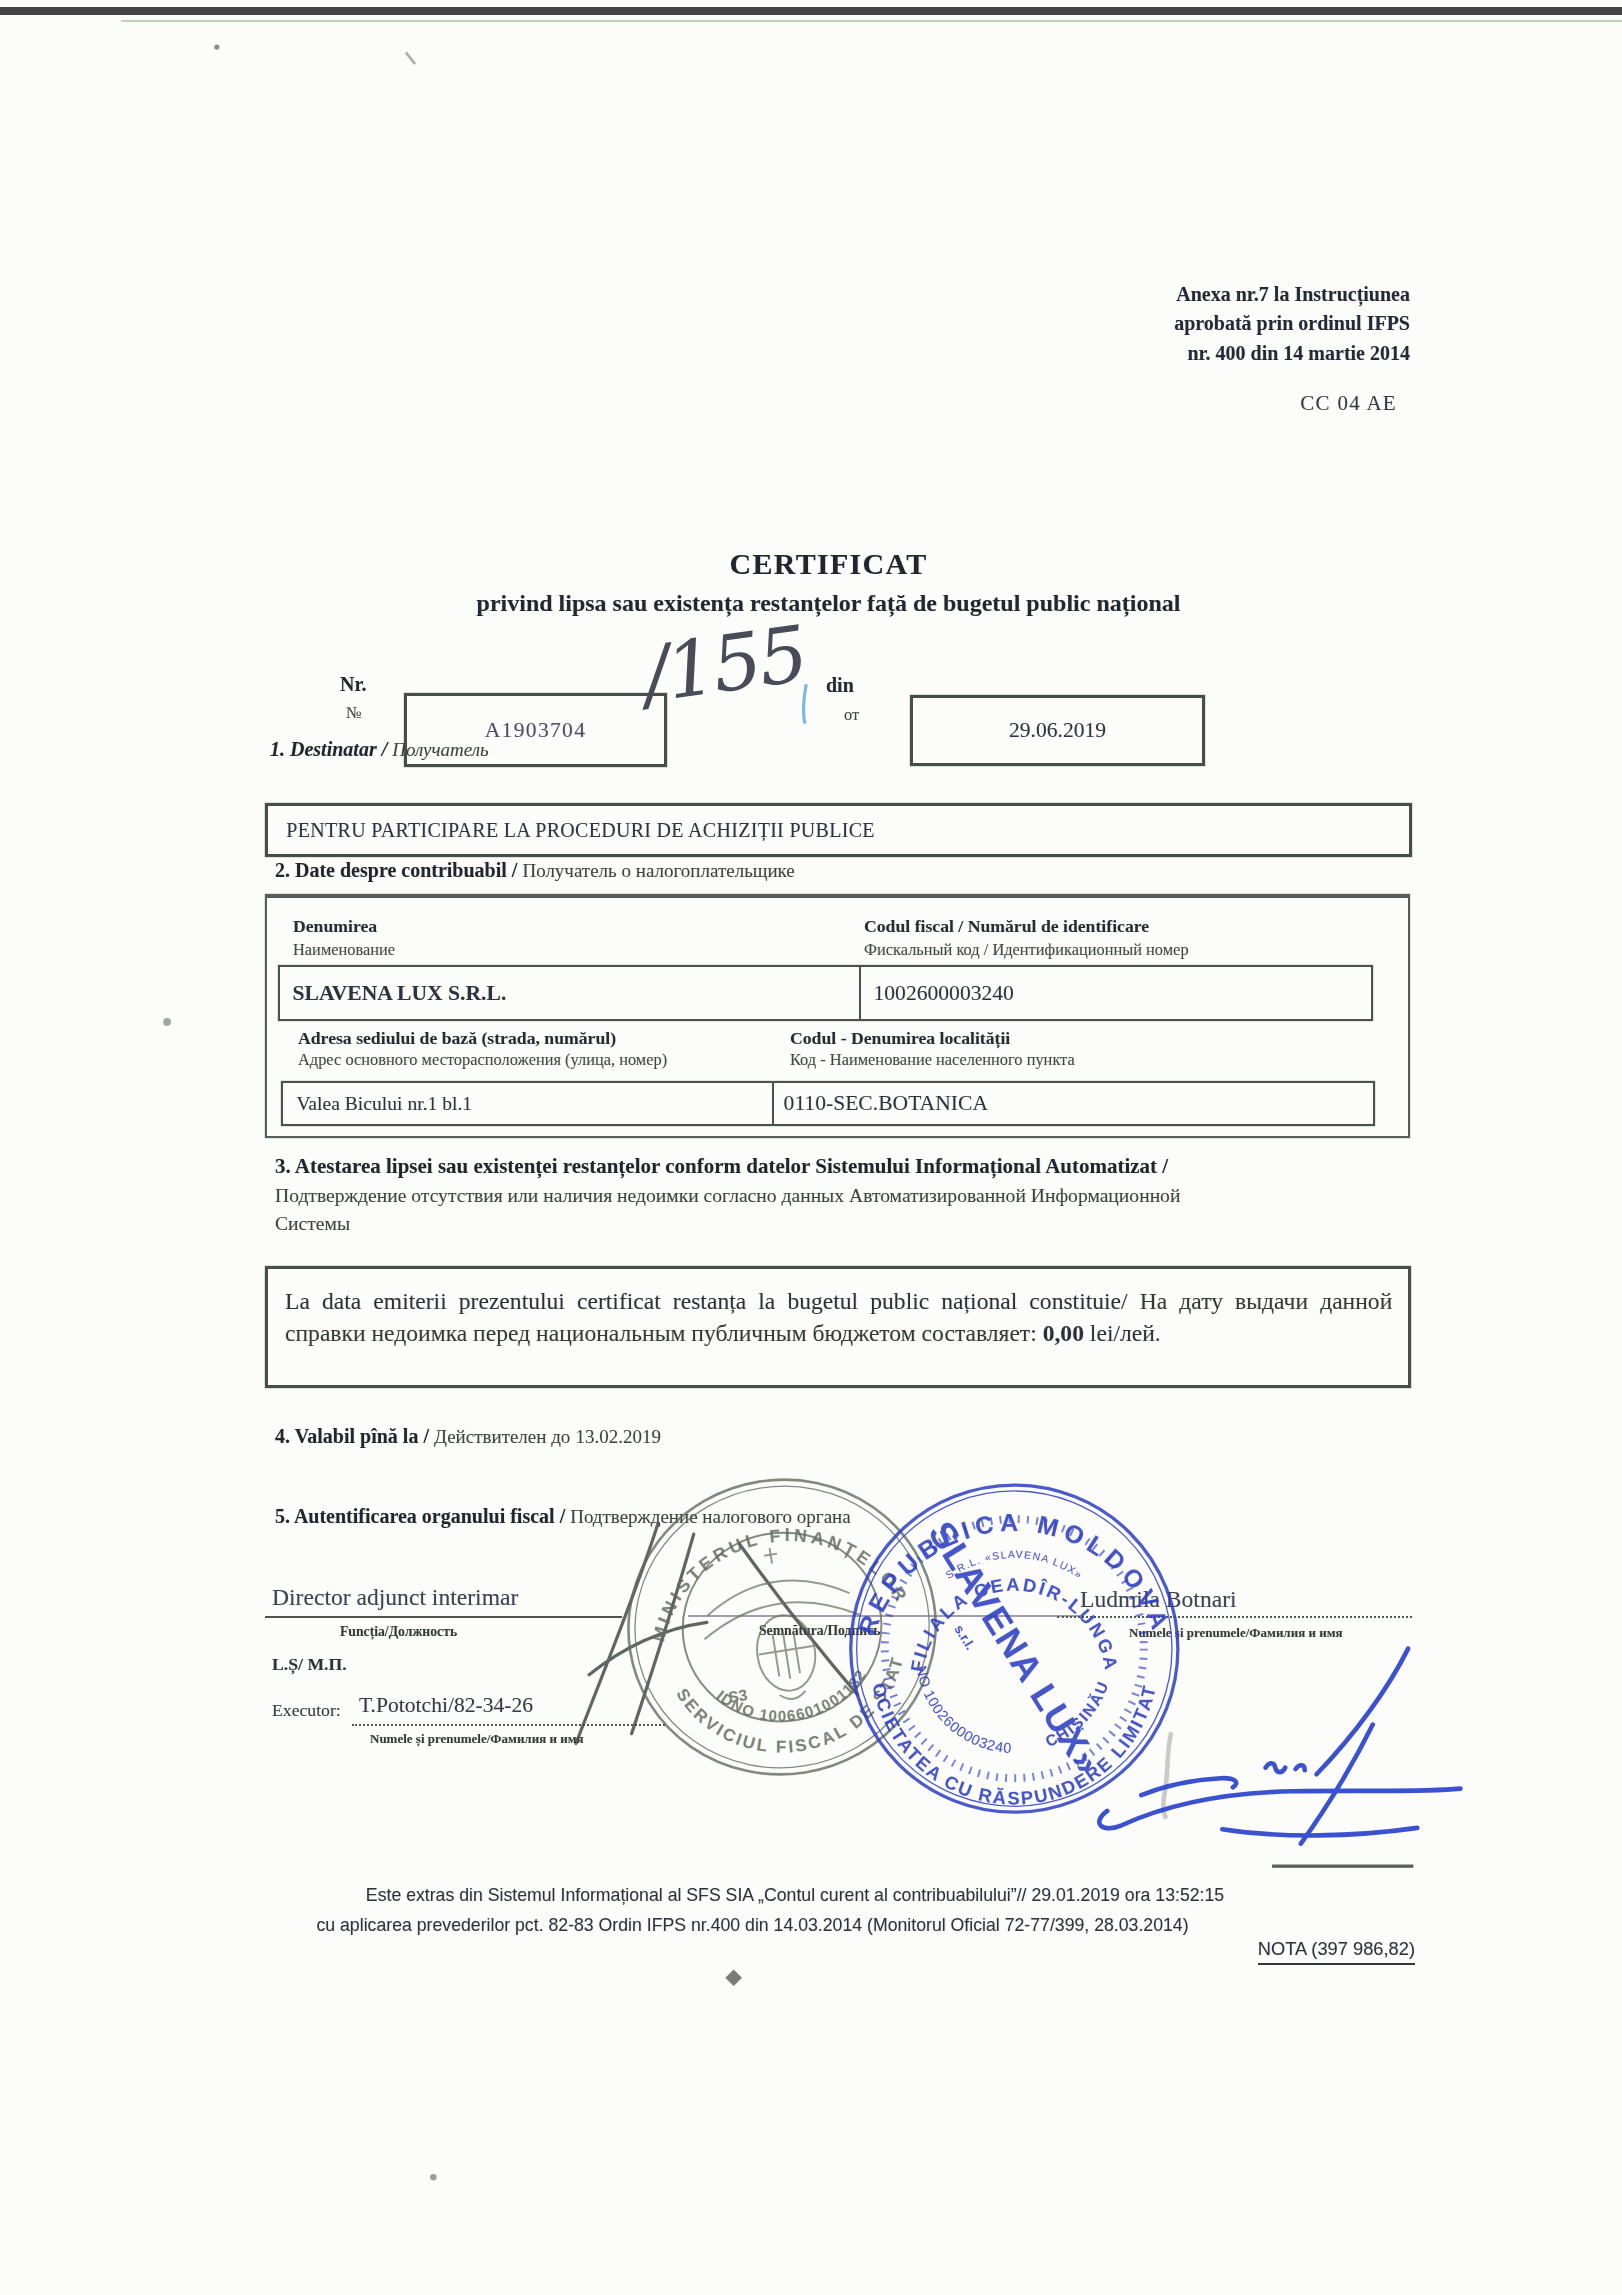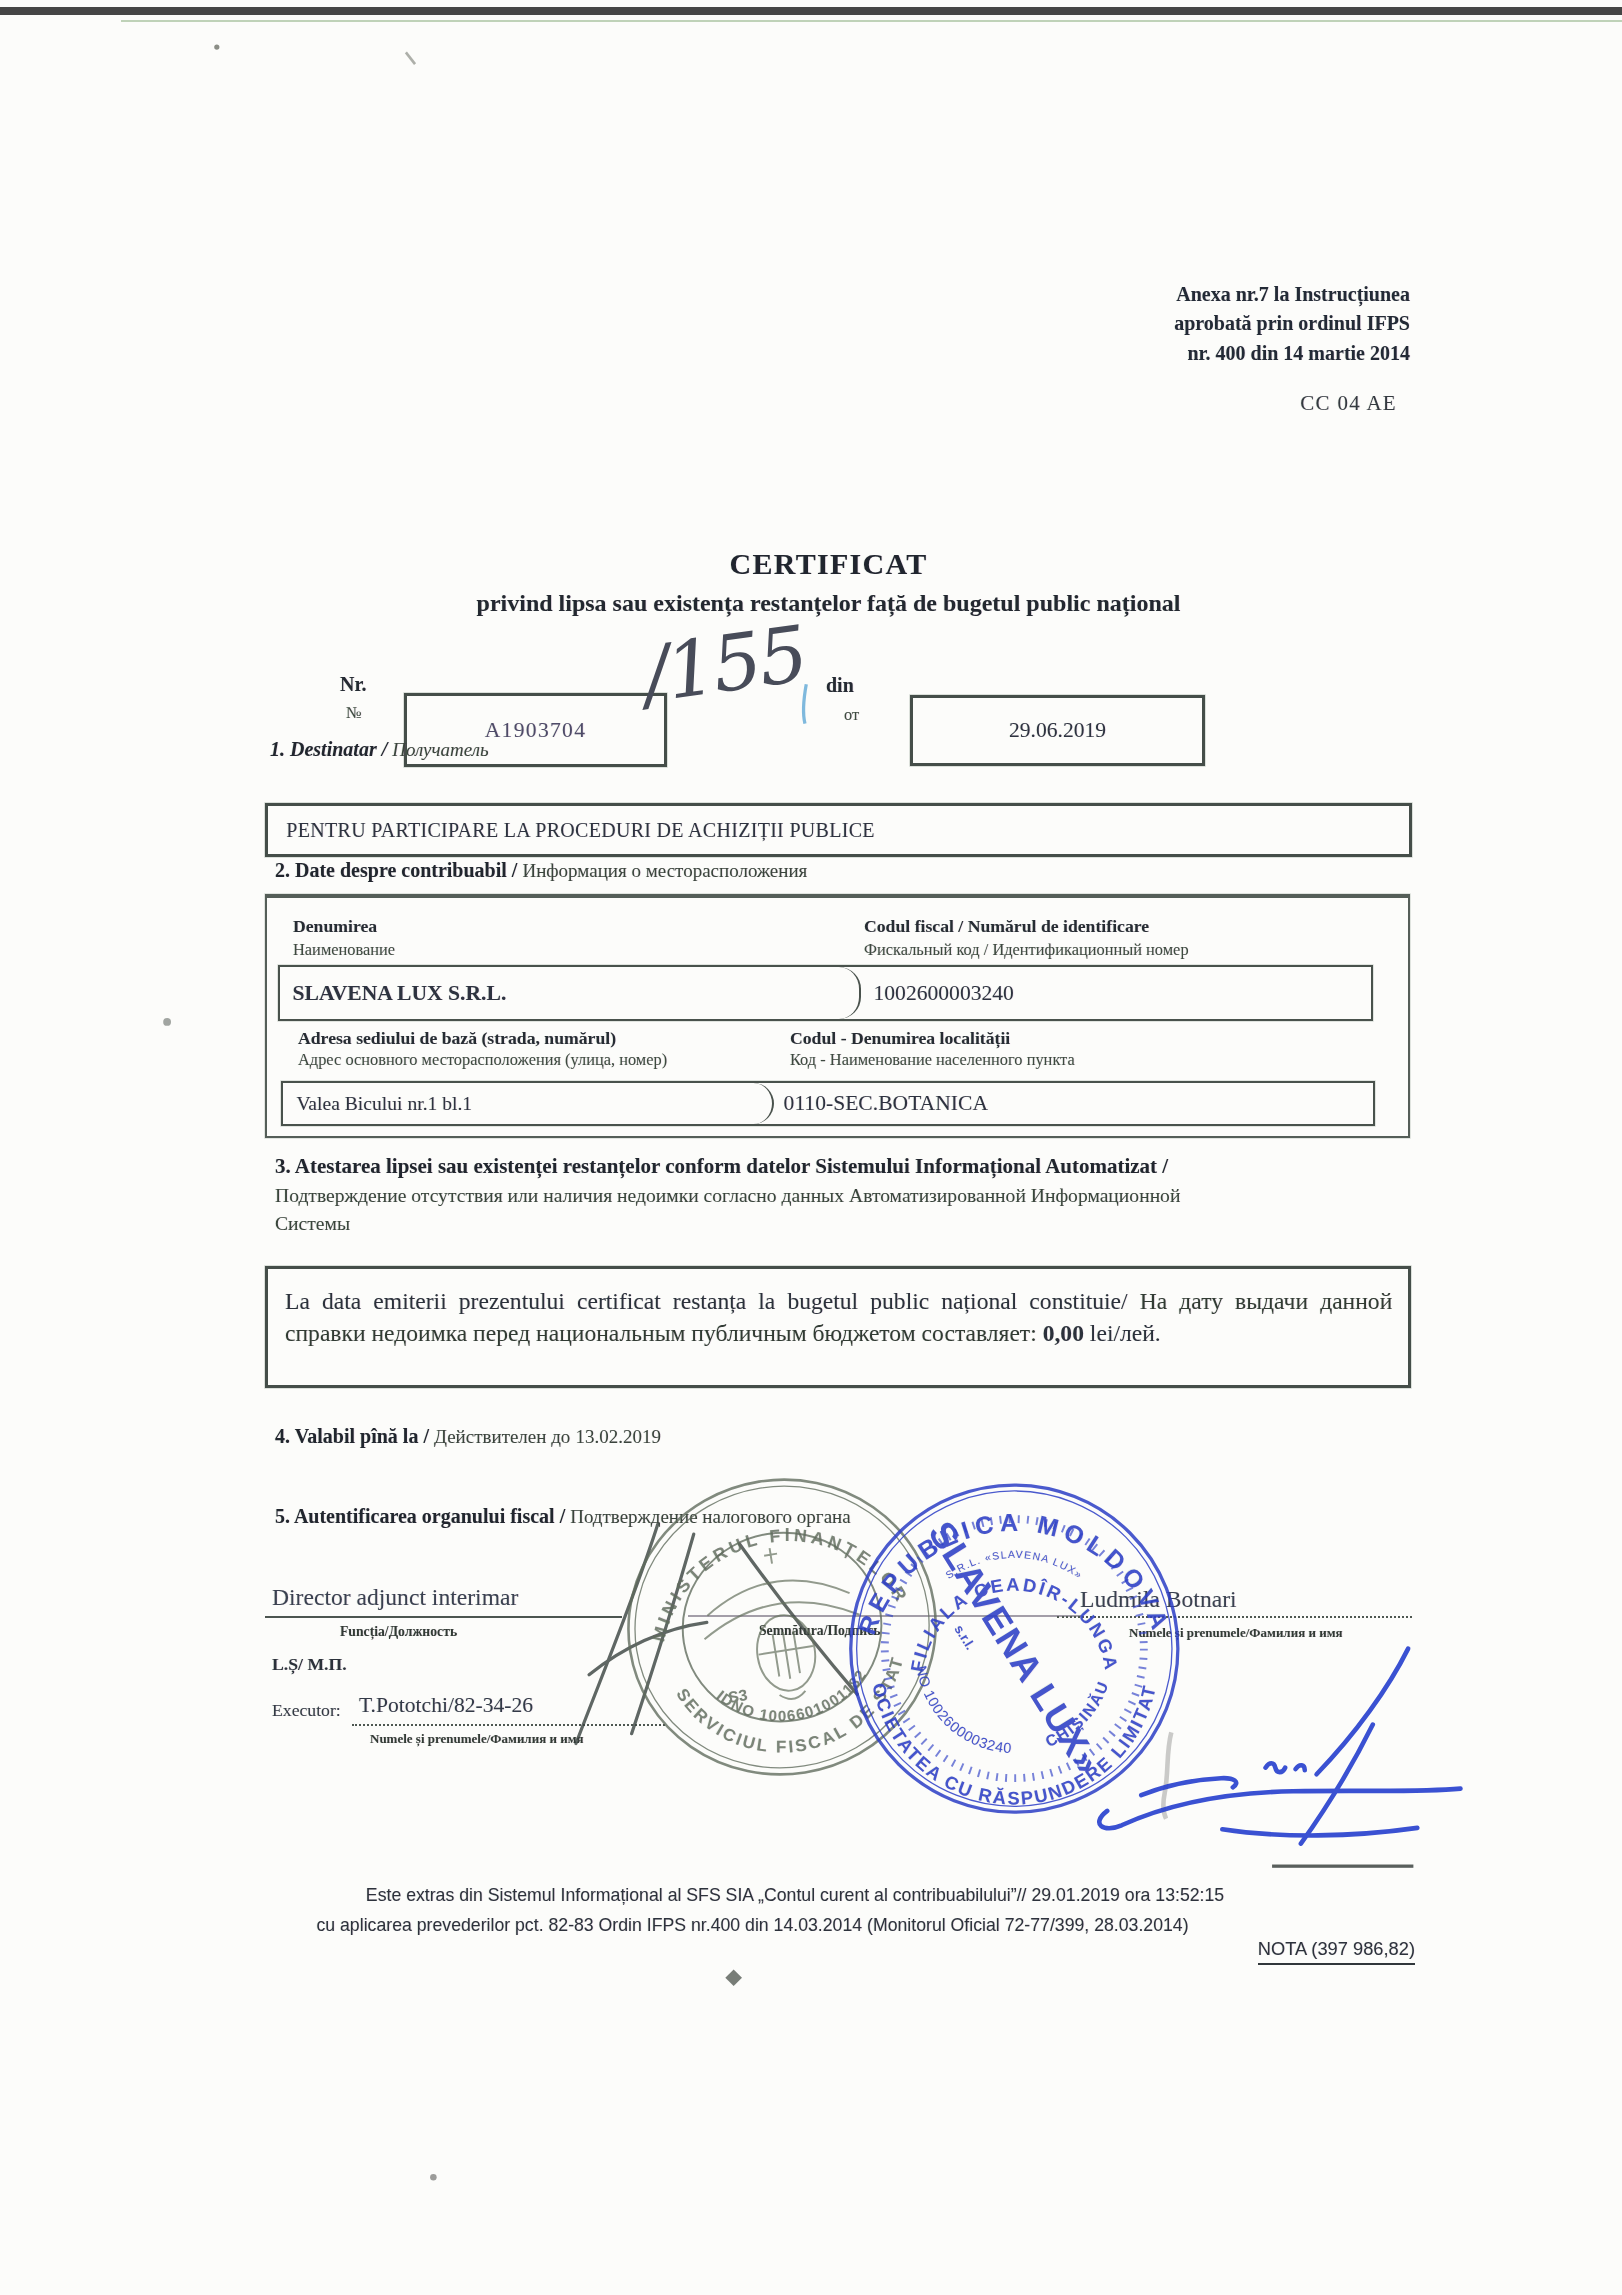--- a/index.html
+++ b/index.html
@@ -30,21 +30,21 @@
   .sec-h .ro{font-weight:bold;color:#21262e;}
   .sec-h .ru{font-weight:normal;font-size:19px;}
   .dest-box{left:265px;top:775px;width:1141px;height:48px;border-top-width:3.9px;border-bottom-width:3.9px;}
   .dest-box .val{padding-left:18.3px;font-size:20px;letter-spacing:0.3px;}
   .table{left:265px;top:894px;width:1141px;height:238px;border:2.6px solid #555e58;border-top-width:4.6px;
          box-shadow:0 0 0 0.7px rgba(120,140,120,.3);}
   .tl{position:absolute;font-size:17.7px;font-weight:bold;color:#262c33;}
   .tlr{position:absolute;font-size:16.4px;color:#3e4a40;}
   .vrow{position:absolute;border:2.6px solid #49524c;display:flex;align-items:center;
         box-shadow:0 0 0 0.7px rgba(120,140,120,.3);}
-  .vcell{height:100%;display:flex;align-items:center;padding-left:13px;box-sizing:border-box;border-radius:22px;}
+  .vcell{height:100%;display:flex;align-items:center;padding-left:13px;box-sizing:border-box;}
   .vdiv{border-right:2.6px solid #49524c;}
   .sec3{left:275px;top:1154px;width:1141px;}
   .sec3 .ro{font-size:21px;font-weight:bold;color:#21262e;}
   .sec3 .ruline{font-size:19.6px;color:#39453b;margin-top:5.9px;}
   .stat-box{left:265px;top:1266px;width:1146px;height:122px;border:3.3px solid #454e49;
             box-shadow:0 0 0 0.7px rgba(120,140,120,.35);box-sizing:border-box;padding:15.7px 15.7px 0 17px;}
   .stat-box p{margin:0;font-size:23.6px;line-height:32px;text-align:justify;color:#2b313b;}
   .underline-solid{position:absolute;height:2px;background:#4c5550;}
   .underline-dot{position:absolute;height:0;border-bottom:2.6px dotted #4e5751;}
   .small-lbl{position:absolute;font-size:13.7px;font-weight:bold;color:#323a35;}
@@ -87,21 +87,21 @@
   </div>
 
   <div class="abs sec-h" style="left:270px;top:738px;font-style:italic;">
     <span class="ro">1. Destinatar</span><span class="ro"> / </span><span class="ru">Получатель</span>
   </div>
   <div class="fbox left dest-box">
     <span class="val">PENTRU PARTICIPARE LA PROCEDURI DE ACHIZIȚII PUBLICE</span>
   </div>
 
   <div class="abs sec-h" style="left:275px;top:859px;">
-    <span class="ro">2. Date despre contribuabil</span><span class="ro"> / </span><span class="ru">Информация о месторасположения</span>
+    <span class="ro">2. Date despre contribuabil</span><span class="ro"> / </span><span class="ru">Получатель о налогоплательщике</span>
   </div>
 
   <div class="abs table">
     <div class="tl" style="left:26px;top:18.3px;">Denumirea</div>
     <div class="tlr" style="left:26px;top:42px;">Наименование</div>
     <div class="tl" style="left:597px;top:18.3px;">Codul fiscal / Numărul de identificare</div>
     <div class="tlr" style="left:597px;top:42px;">Фискальный код / Идентификационный номер</div>
 
     <div class="vrow" style="left:10.5px;top:67px;width:1091px;height:52px;">
       <div class="vcell vdiv" style="width:581px;">

